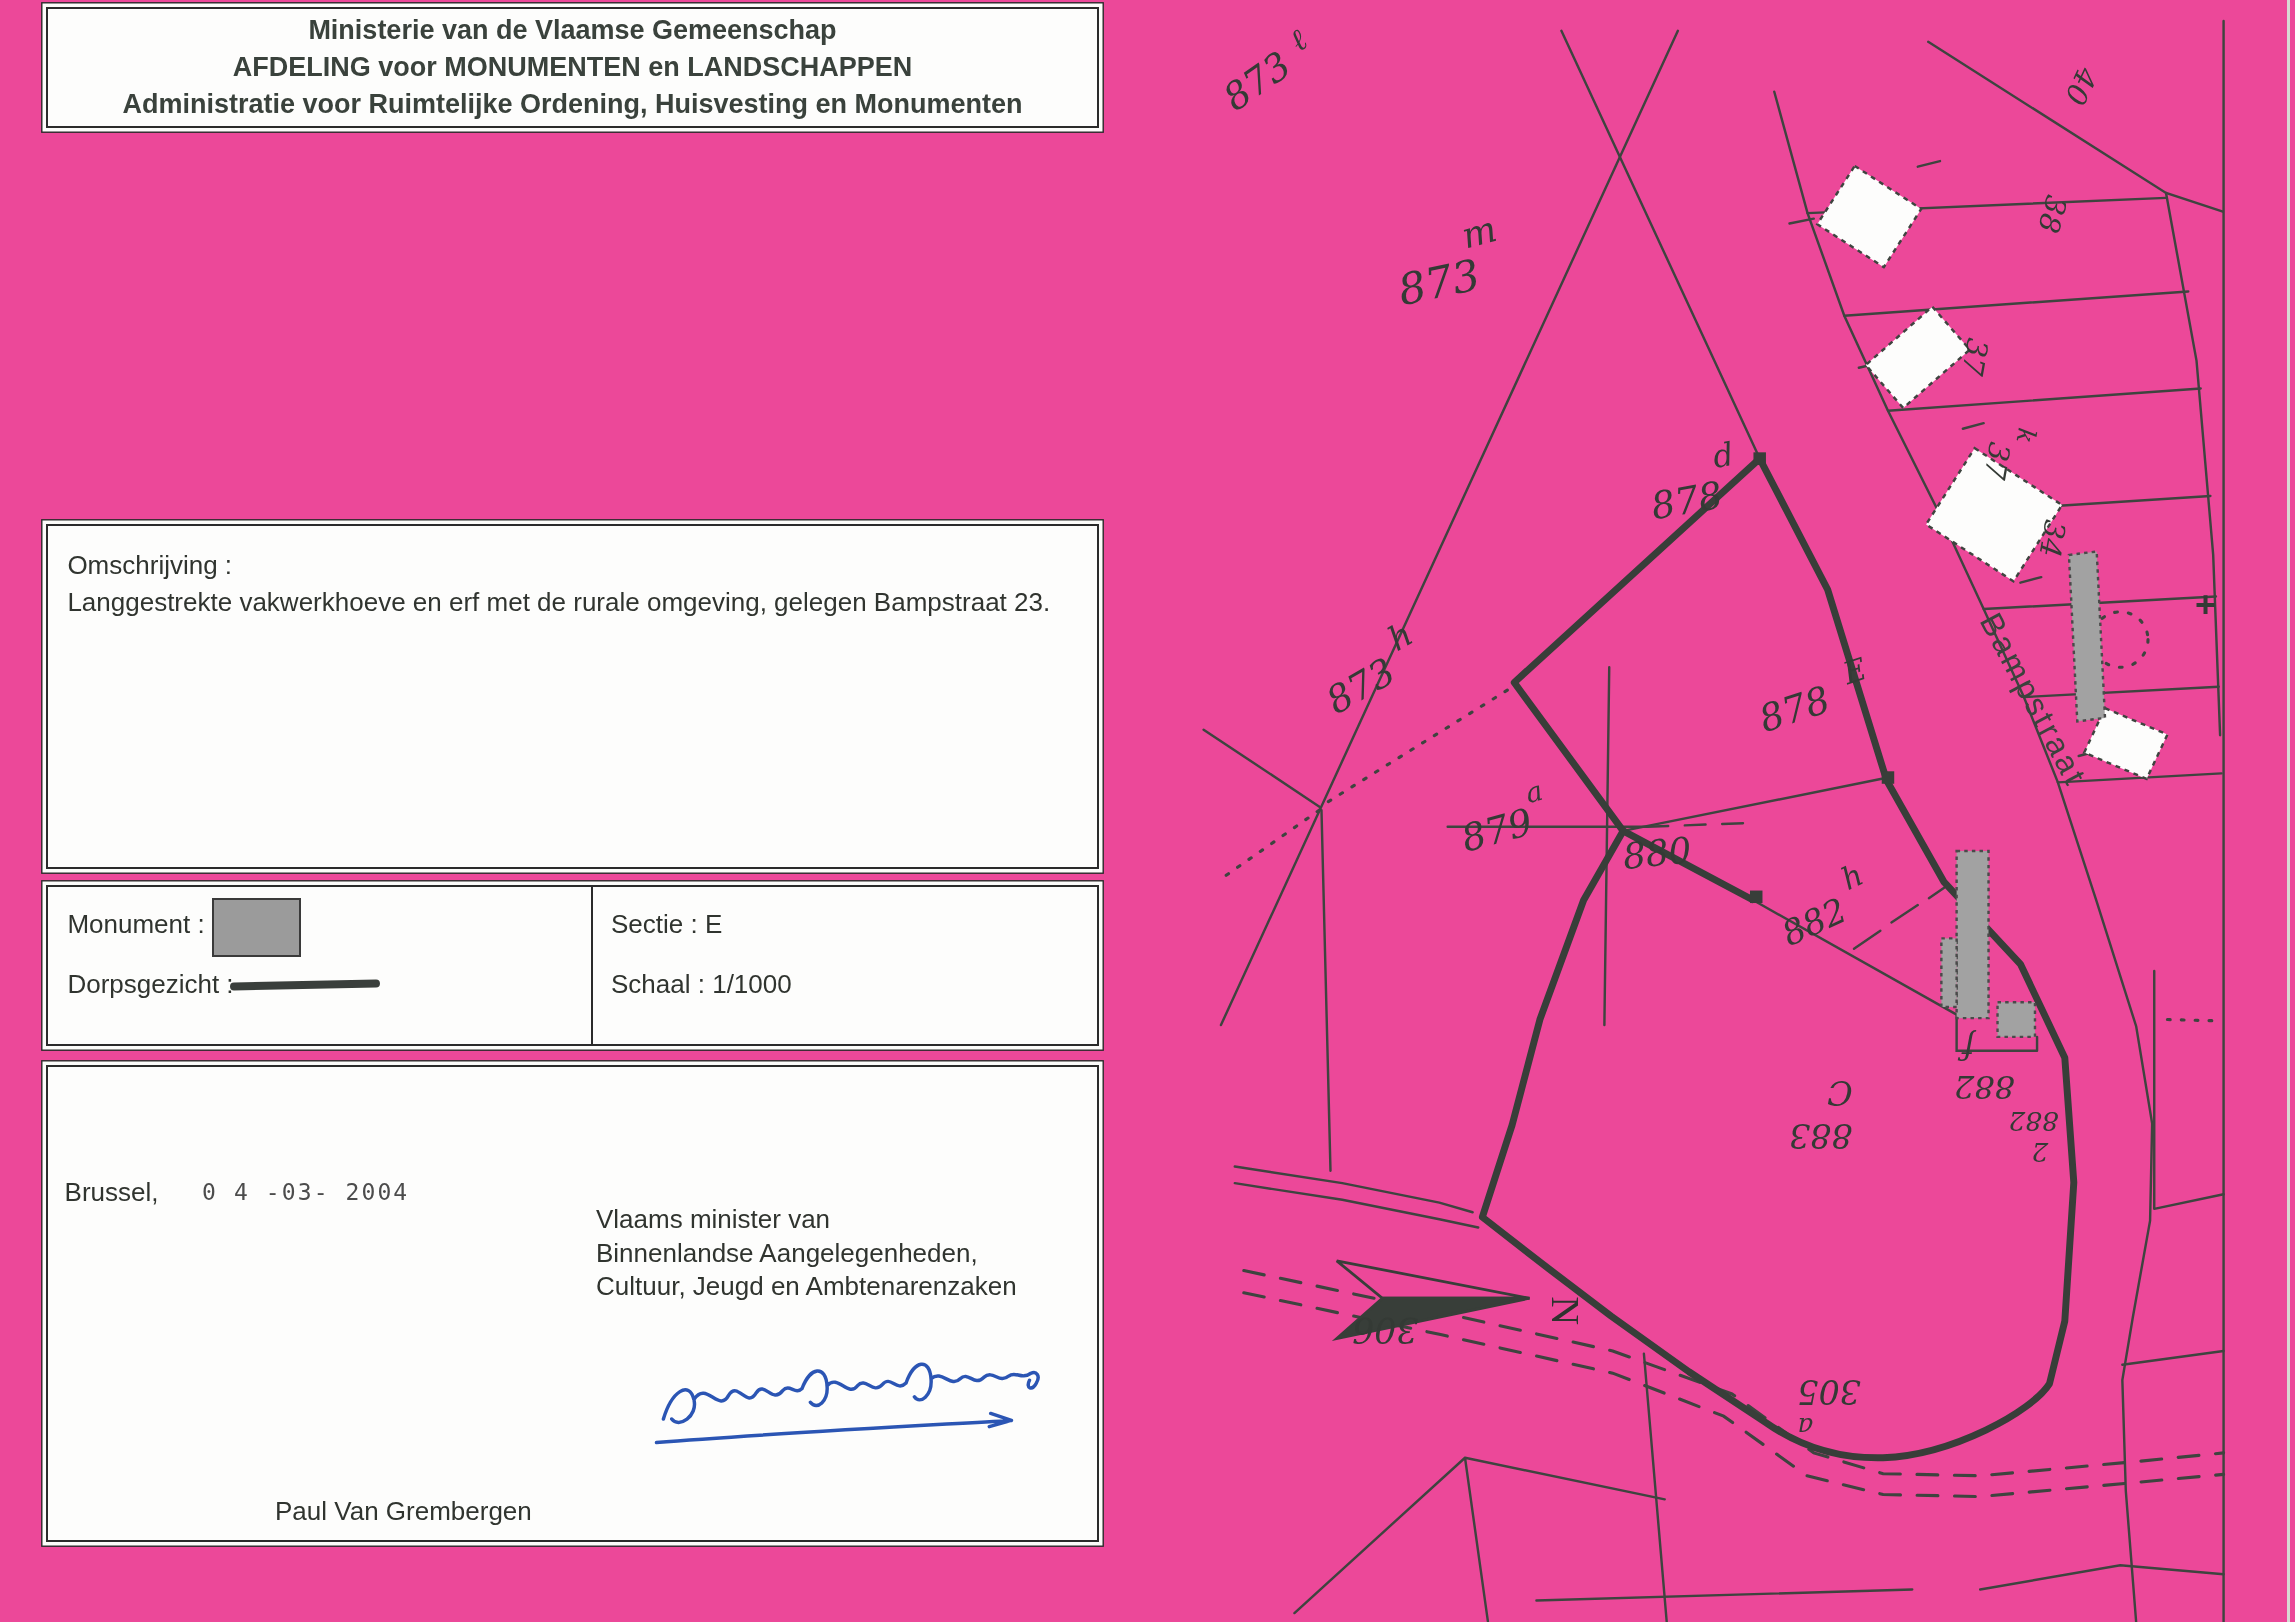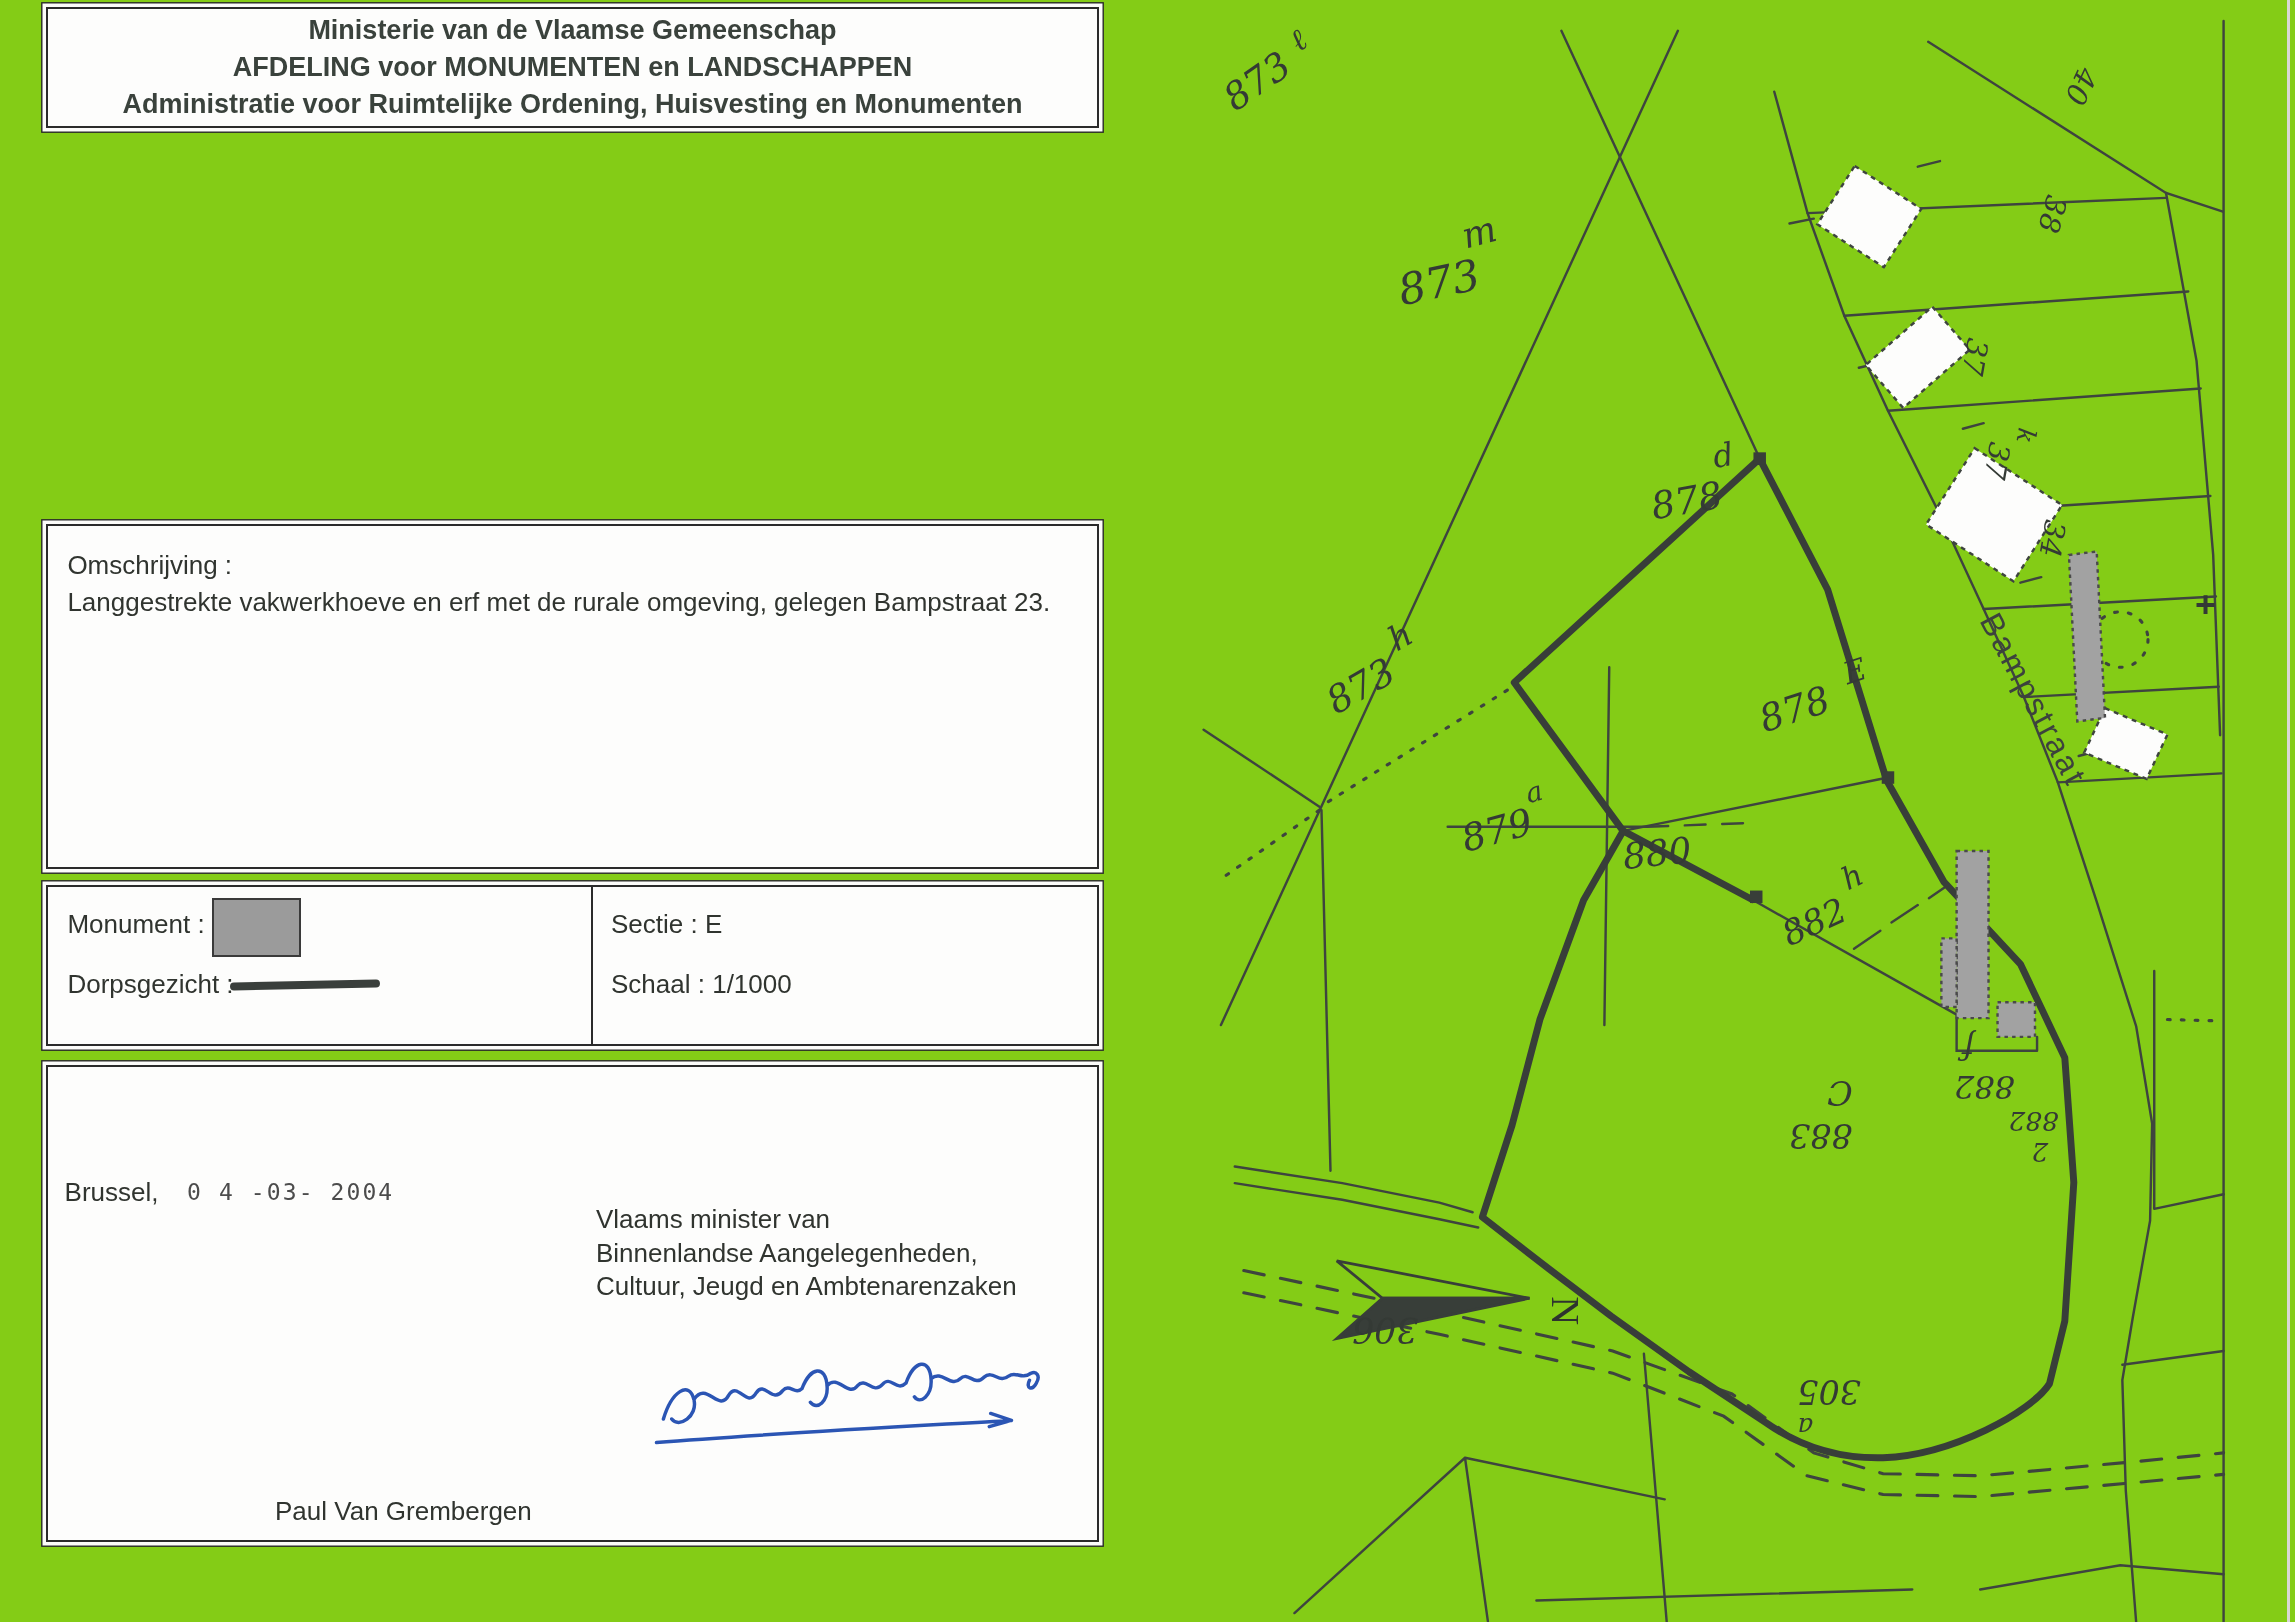--- a/index.html
+++ b/index.html
@@ -1,24 +1,24 @@
 <!DOCTYPE html>
 <html style="font-size:11px"><head>
 <meta charset="utf-8">
 <style>
   html,body{margin:0;padding:0;background:#e8e8e6;}
-  #page{position:relative;width:2295px;height:1623px;background:#84cc16;overflow:hidden;
+  #page{position:relative;width:2295px;height:1623px;background:#ec4899;overflow:hidden;
         font-family:"Liberation Sans",sans-serif;color:#30342f;}
   .box{position:absolute;border:2.1px solid #2b2b2b;box-shadow:0 0 0 3.5px #fcfcfa,0 0 0 4.9px #2b2b2b;background:#fdfdfc;}
   .hdr{display:flex;flex-direction:column;justify-content:center;text-align:center;
        font-weight:bold;font-size:27px;line-height:37px;color:#3a423c;}
   .big{font-weight:bold;font-size:28px;line-height:37px;color:#343b35;}
   .row{position:absolute;font-size:26px;white-space:pre;}
   .vdiv{position:absolute;top:0;bottom:0;width:2.1px;background:#2b2b2b;}
-  .stamp{font-family:"DejaVu Sans Mono",monospace;color:#4c4c4c;letter-spacing:2.1px;font-size:23px;}
+  .stamp{font-family:"DejaVu Sans Mono",monospace;color:#4c4c4c;letter-spacing:2.1px;font-size:23px;margin-left:15px;}
   .swatch-mon{position:absolute;background:#9b9b9b;border:2.1px solid #3a3a3a;}
   .swatch-line{position:absolute;background:#3a3f3c;border-radius:4.9px;transform:rotate(-1.2deg);}
   svg text{fill:#343a35;}
   .hand{font-family:"DejaVu Serif",serif;font-style:italic;}
   .street-name{font-family:"Liberation Sans",sans-serif;font-style:normal;letter-spacing:4px;fill:#3c423d;}
   .north-n{font-family:"Liberation Serif",serif;font-style:normal;fill:#2e332f;}
   .plus-mark{font-family:"Liberation Sans",sans-serif;font-style:normal;font-weight:bold;}
   .thin{stroke:#3e443f;stroke-width:3.5;fill:none;stroke-linecap:round;}
   .thick{stroke:#383e39;stroke-width:10;fill:none;stroke-linejoin:round;stroke-linecap:round;}
   .dashed{stroke:#3e443f;stroke-width:4.5;fill:none;stroke-dasharray:30 24;stroke-linecap:round;}

